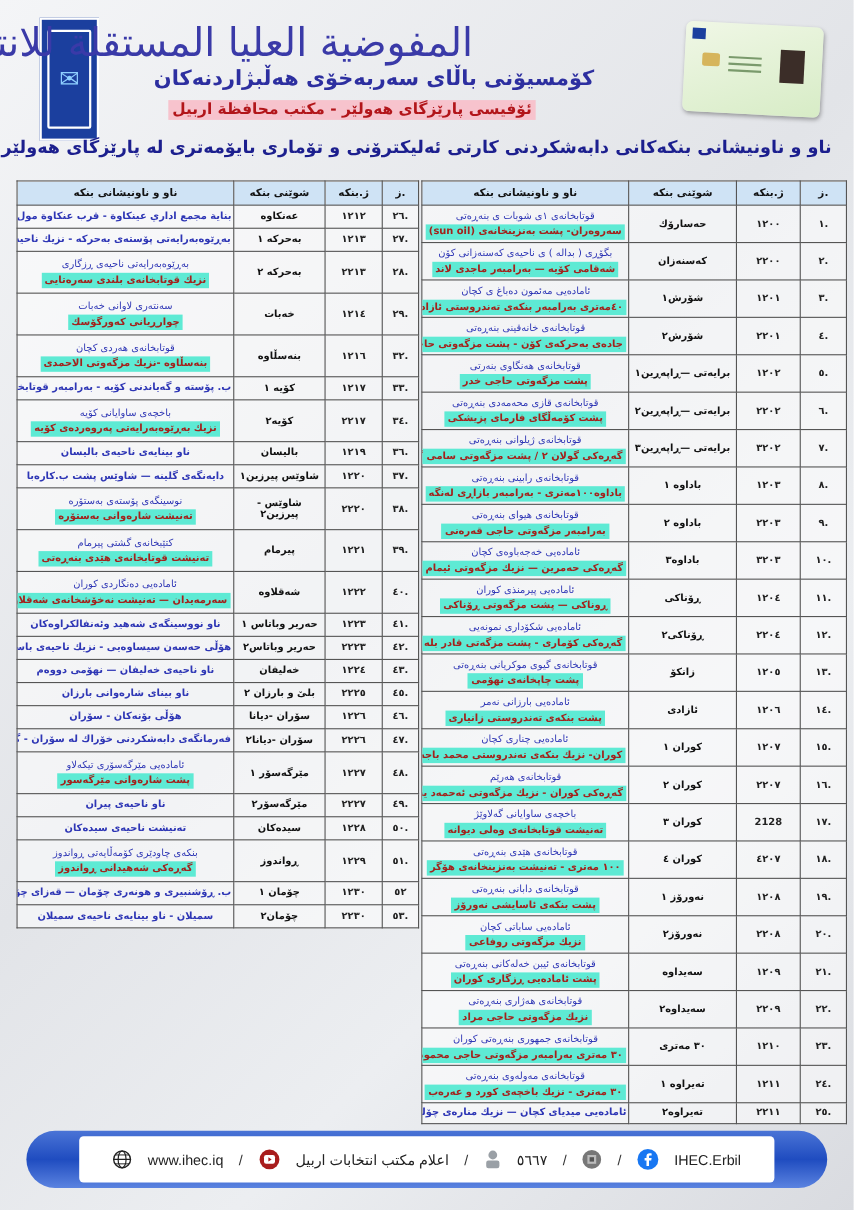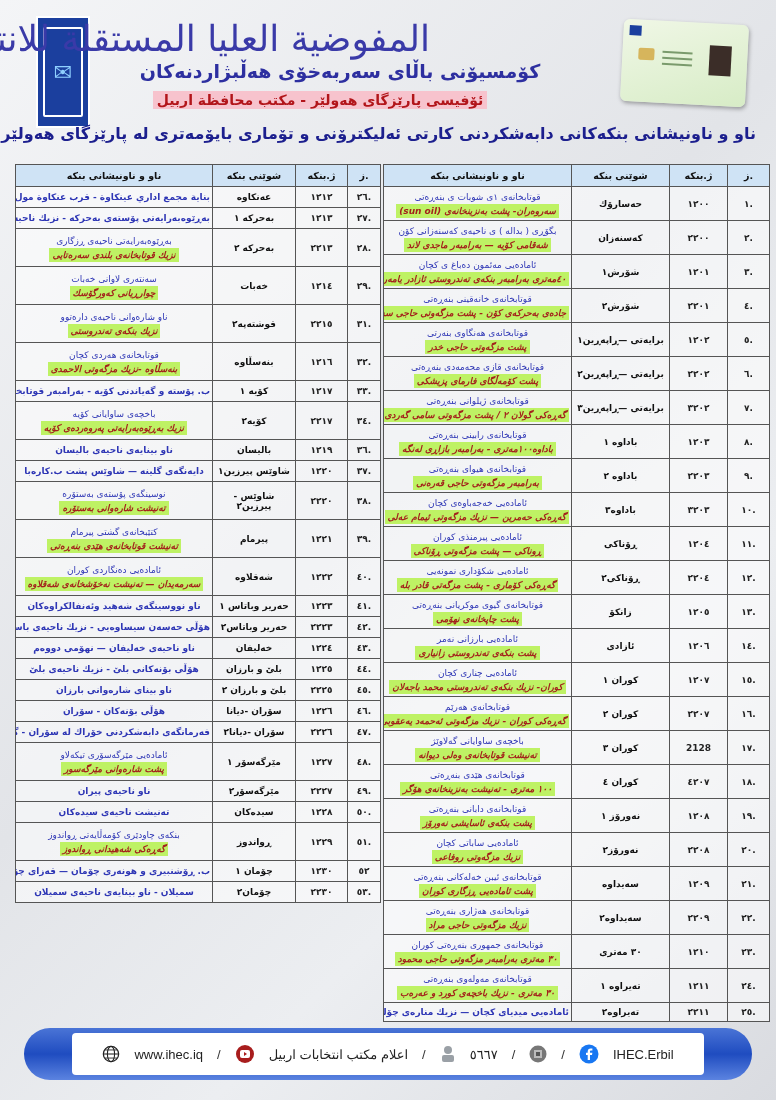--- a/index.html
+++ b/index.html
@@ -56,21 +56,21 @@
   table.tbl th, table.tbl td {
     border: 1px solid #555; text-align: center; vertical-align: middle;
     font-size: 9px; padding: 0 2px; overflow: hidden;
   }
   table.tbl th { background: #cfe3f5; font-weight: bold; color: #111; height: 22px; font-size: 9.5px; }
   td.num { direction: rtl; font-weight: bold; color: #222; }
   td.code { font-weight: bold; color: #222; }
   td.place { font-weight: bold; color: #111; direction: rtl; }
   td.addr { direction: rtl; line-height: 14px; }
   .l1 { color: #2e36b5; font-weight: normal; display: block; white-space: nowrap; }
-  .l2 { color: #a3221c; font-weight: bold; display: inline-block; white-space: nowrap; background: #bef264; padding: 0 3px; font-style: italic; }
+  .l2 { color: #a3221c; font-weight: bold; display: inline-block; white-space: nowrap; background: #5eead4; padding: 0 3px; }
   .inline { white-space: nowrap; font-weight: bold; }
   #tbl-right { left: 383px; top: 164px; width: 386px; }
   #tbl-left { left: 15px; top: 164px; width: 365px; }
   .footer {
     position: absolute; left: 24px; top: 1028px; width: 728px; height: 52px;
     border-radius: 30px;
     background: linear-gradient(180deg, #4a74d6 0%, #1f4cc0 50%, #5b83e0 100%);
     padding: 5px 48px;
   }
   .footer-inner {
@@ -311,26 +311,20 @@
         <td class="code">٢٢١٣</td>
         <td class="num">.٢٨</td>
       </tr>
       <tr style="height: 38px;">
         <td class="addr"><span class="l1">سەنتەری لاوانی خەبات</span><span class="l2">چوارڕیانی کەورگۆسك</span></td>
         <td class="place">خەبات</td>
         <td class="code">١٢١٤</td>
         <td class="num">.٢٩</td>
       </tr>
       <tr style="height: 38px;">
-        <td class="addr"><span class="l1">ناو شارەوانی ناحیەی دارەتوو</span><span class="l2">نزیك بنکەی تەندروستی</span></td>
-        <td class="place">قوشتەپە٢</td>
-        <td class="code">٢٢١٥</td>
-        <td class="num">.٣١</td>
-      </tr>
-      <tr style="height: 38px;">
         <td class="addr"><span class="l1">قوتابخانەی هەردی کچان</span><span class="l2">بنەسڵاوە -نزیك مزگەوتی الاحمدی</span></td>
         <td class="place">بنەسڵاوە</td>
         <td class="code">١٢١٦</td>
         <td class="num">.٣٢</td>
       </tr>
       <tr style="height: 21px;">
         <td class="addr">
           <span class="l1 inline">ب. پۆستە و گەیاندنی کۆیە - بەرامبەر قوتابخانەی نولا</span>
         </td>
         <td class="place">کۆیە ١</td>
@@ -393,28 +387,20 @@
         <td class="code">٢٢٢٣</td>
         <td class="num">.٤٢</td>
       </tr>
       <tr style="height: 21px;">
         <td class="addr">
           <span class="l1 inline">ناو ناحیەی خەلیفان — نهۆمی دووەم</span>
         </td>
         <td class="place">خەلیفان</td>
         <td class="code">١٢٢٤</td>
         <td class="num">.٤٣</td>
-      </tr>
-      <tr style="height: 21px;">
-        <td class="addr">
-          <span class="l1 inline">هۆڵی بۆنەکانی بلێ - نزیك ناحیەی بلێ</span>
-        </td>
-        <td class="place">بلێ و بارزان</td>
-        <td class="code">١٢٢٥</td>
-        <td class="num">.٤٤</td>
       </tr>
       <tr style="height: 21px;">
         <td class="addr">
           <span class="l1 inline">ناو بینای شارەوانی بارزان</span>
         </td>
         <td class="place">بلێ و بارزان ٢</td>
         <td class="code">٢٢٢٥</td>
         <td class="num">.٤٥</td>
       </tr>
       <tr style="height: 21px;">

